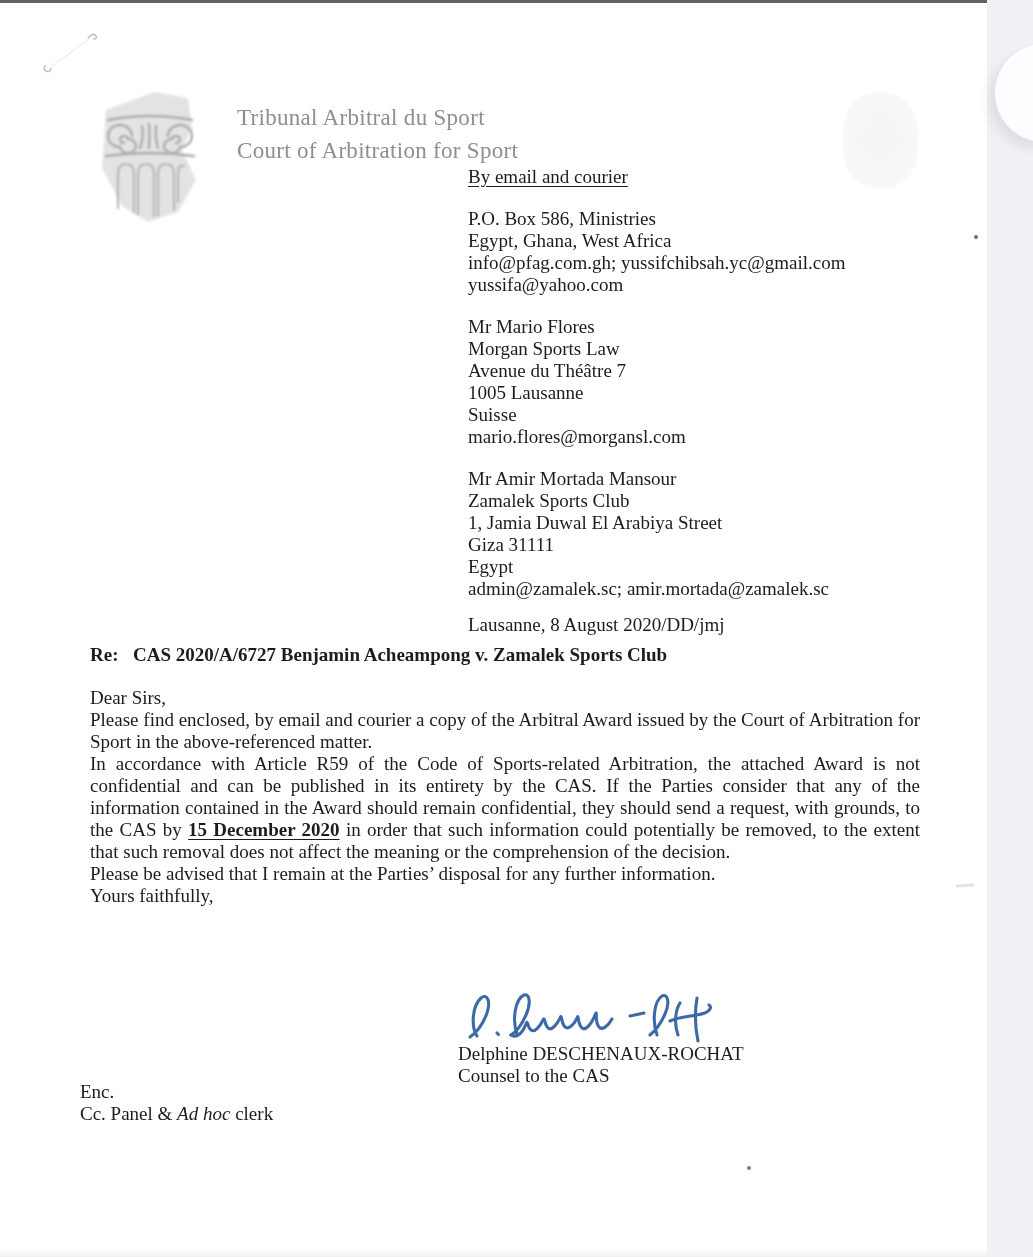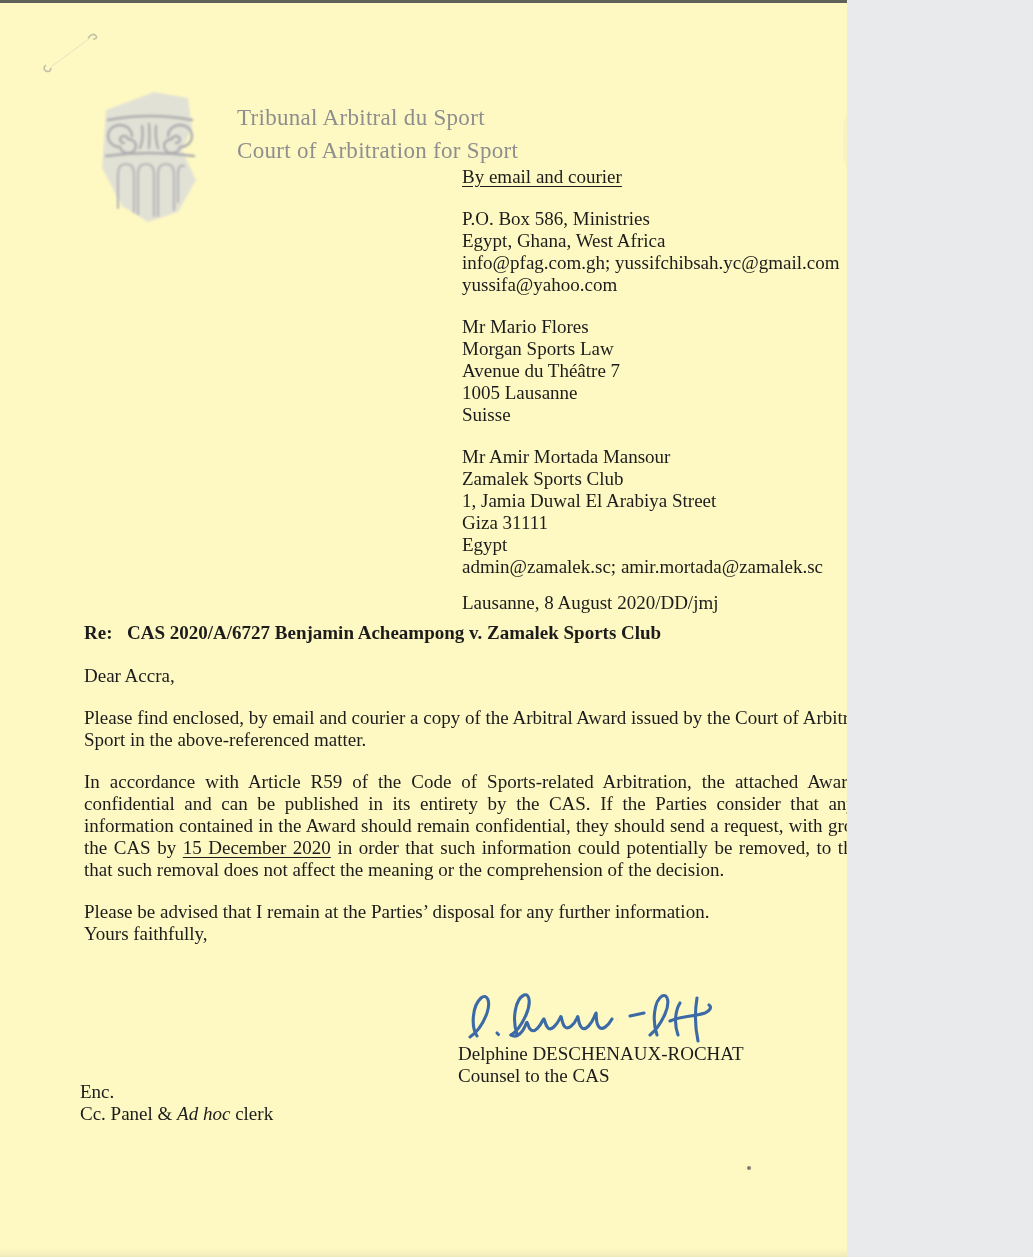--- a/index.html
+++ b/index.html
@@ -1,49 +1,49 @@
 <!DOCTYPE html>
 <html><head>
 <meta charset="utf-8">
 <style>
   html,body{margin:0;padding:0;background:#e9eaec;}
   .page{
-    position:relative; width:847px; height:1257px;
-    background:#fef9c3; overflow:hidden;
+    position:relative; width:1033px; height:1257px;
+    background:#ffffff; overflow:hidden;
     font-family:"Liberation Serif","DejaVu Serif",serif;
     color:#1c1c1c; font-size:19px; line-height:22px;
   }
   
   .top-edge{position:absolute;left:0;top:0;width:988px;height:3px;background:#474747;opacity:.85;}
   .right-band{position:absolute;left:987px;top:0;width:46px;height:1257px;background:#eff1f4;}
   .curl-circle{position:absolute;left:995px;top:44px;width:98px;height:98px;border-radius:50%;
     background:#fcfdfe;box-shadow:-7px 7px 12px rgba(0,0,0,0.07);}
   .stamp-blob{position:absolute;left:843px;top:92px;width:75px;height:97px;border-radius:36px;
     background:radial-gradient(ellipse at center, rgba(120,125,135,0.09) 0%, rgba(120,125,135,0.05) 70%, rgba(120,125,135,0) 100%);}
   .dot-a{position:absolute;left:974px;top:235px;width:4px;height:4px;border-radius:50%;background:#585858;opacity:.85;}
   .dot-b{position:absolute;left:747px;top:1166px;width:4px;height:4px;border-radius:50%;background:#5c5c5c;opacity:.8;}
   .smudge{position:absolute;left:956px;top:884px;width:18px;height:3px;background:#e2e4e7;transform:rotate(-3deg);}
   .bottom-shade{position:absolute;left:0;bottom:0;width:987px;height:9px;
     background:linear-gradient(to bottom, rgba(0,0,0,0) 0%, rgba(0,0,0,0.06) 100%);}
   .pencil-marks{position:absolute;left:30px;top:18px;}
   
   .logo{position:absolute;left:92px;top:84px;width:116px;height:140px;}
   .lh-titles{position:absolute;left:237px;top:101px;font-size:23px;line-height:33px;color:#8e8e8e;letter-spacing:.3px;}
   
-  .content{position:absolute;left:84px;top:166px;width:830px;}
+  .content{position:absolute;left:90px;top:166px;width:830px;}
   .indent{margin-left:378px;}
   .delivery{text-decoration:underline;text-underline-offset:3px;}
   .addr-block{margin-top:20px;}
   .dateline{margin-top:14px;}
   .re-line{margin-top:8px;font-weight:bold;}
   .re-label{display:inline-block;width:43px;}
   .salutation{margin-top:21px;}
-  .para{margin-top:20px;text-align:justify;}
+  .para{text-align:justify;}
   .no-justify{text-align:left;}
-  .deadline{font-weight:normal;text-decoration:underline;text-underline-offset:3px;}
+  .deadline{font-weight:bold;text-decoration:underline;text-underline-offset:3px;}
   .valediction{}
   .signature{position:absolute;left:460px;top:990px;}
   .signer{position:absolute;left:458px;top:1043px;line-height:21.5px;}
   .footer{position:absolute;left:80px;top:1081px;line-height:21.5px;}
   .it{font-style:italic;}
 </style>
 </head>
 <body>
 
 <div class="page">
@@ -106,36 +106,37 @@
       <div>info@pfag.com.gh; yussifchibsah.yc@gmail.com</div>
       <div>yussifa@yahoo.com</div>
     </div>
 
     <div class="indent addr-block">
       <div>Mr Mario Flores</div>
       <div>Morgan Sports Law</div>
       <div>Avenue du Théâtre 7</div>
       <div>1005 Lausanne</div>
       <div>Suisse</div>
+      <div>mario.flores@morgansl.com</div>
     </div>
 
     <div class="indent addr-block">
       <div>Mr Amir Mortada Mansour</div>
       <div>Zamalek Sports Club</div>
       <div>1, Jamia Duwal El Arabiya Street</div>
       <div>Giza 31111</div>
       <div>Egypt</div>
       <div>admin@zamalek.sc; amir.mortada@zamalek.sc</div>
     </div>
 
     <div class="indent dateline">Lausanne, 8 August 2020/DD/jmj</div>
 
     <div class="re-line"><span class="re-label">Re:</span><span>CAS 2020/A/6727 Benjamin Acheampong v. Zamalek Sports Club</span></div>
 
-    <div class="salutation">Dear Accra,</div>
+    <div class="salutation">Dear Sirs,</div>
 
     <div class="para">Please find enclosed, by email and courier a copy of the Arbitral Award issued by the Court of Arbitration for Sport in the above-referenced matter.</div>
 
     <div class="para"><span>In accordance with Article R59 of the Code of Sports-related Arbitration, the attached Award is not confidential and can be published in its entirety by the CAS. If the Parties consider that any of the information contained in the Award should remain confidential, they should send a request, with grounds, to the CAS by</span> <span class="deadline">15 December 2020</span> <span>in order that such information could potentially be removed, to the extent that such removal does not affect the meaning or the comprehension of the decision.</span></div>
 
     <div class="para no-justify">Please be advised that I remain at the Parties’ disposal for any further information.</div>
 
     <div class="valediction">Yours faithfully,</div>
   </div>
 

